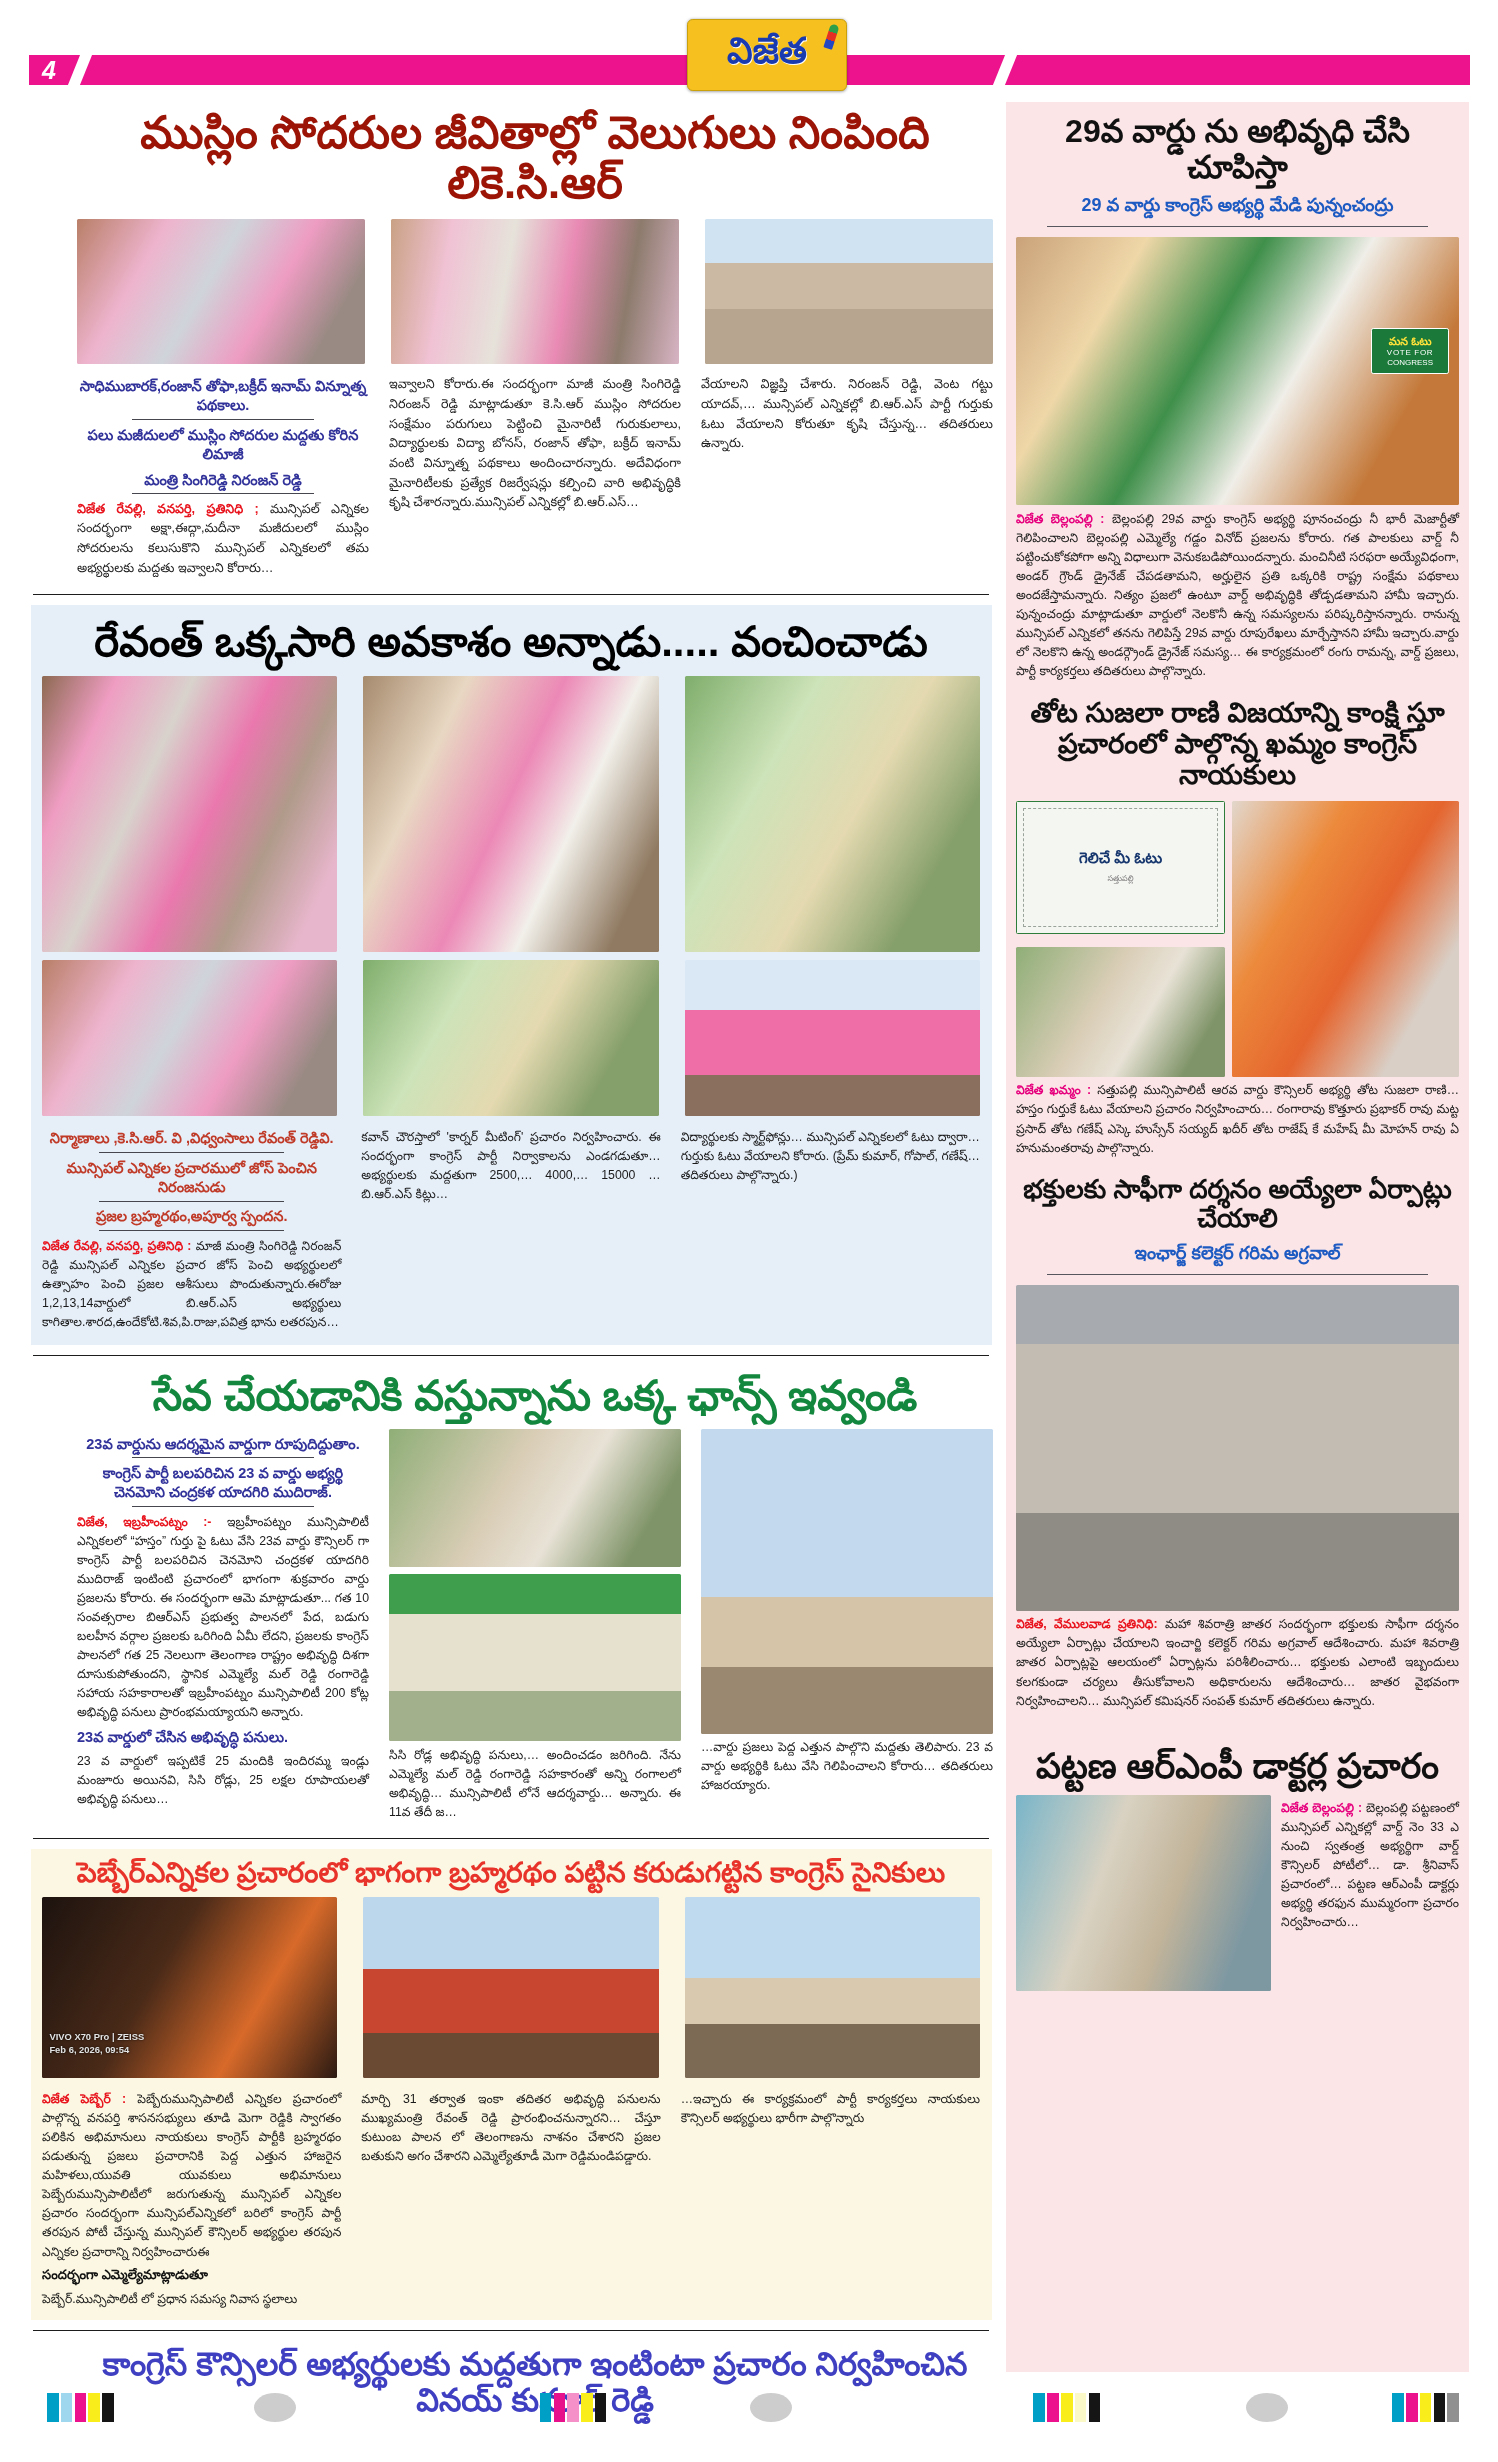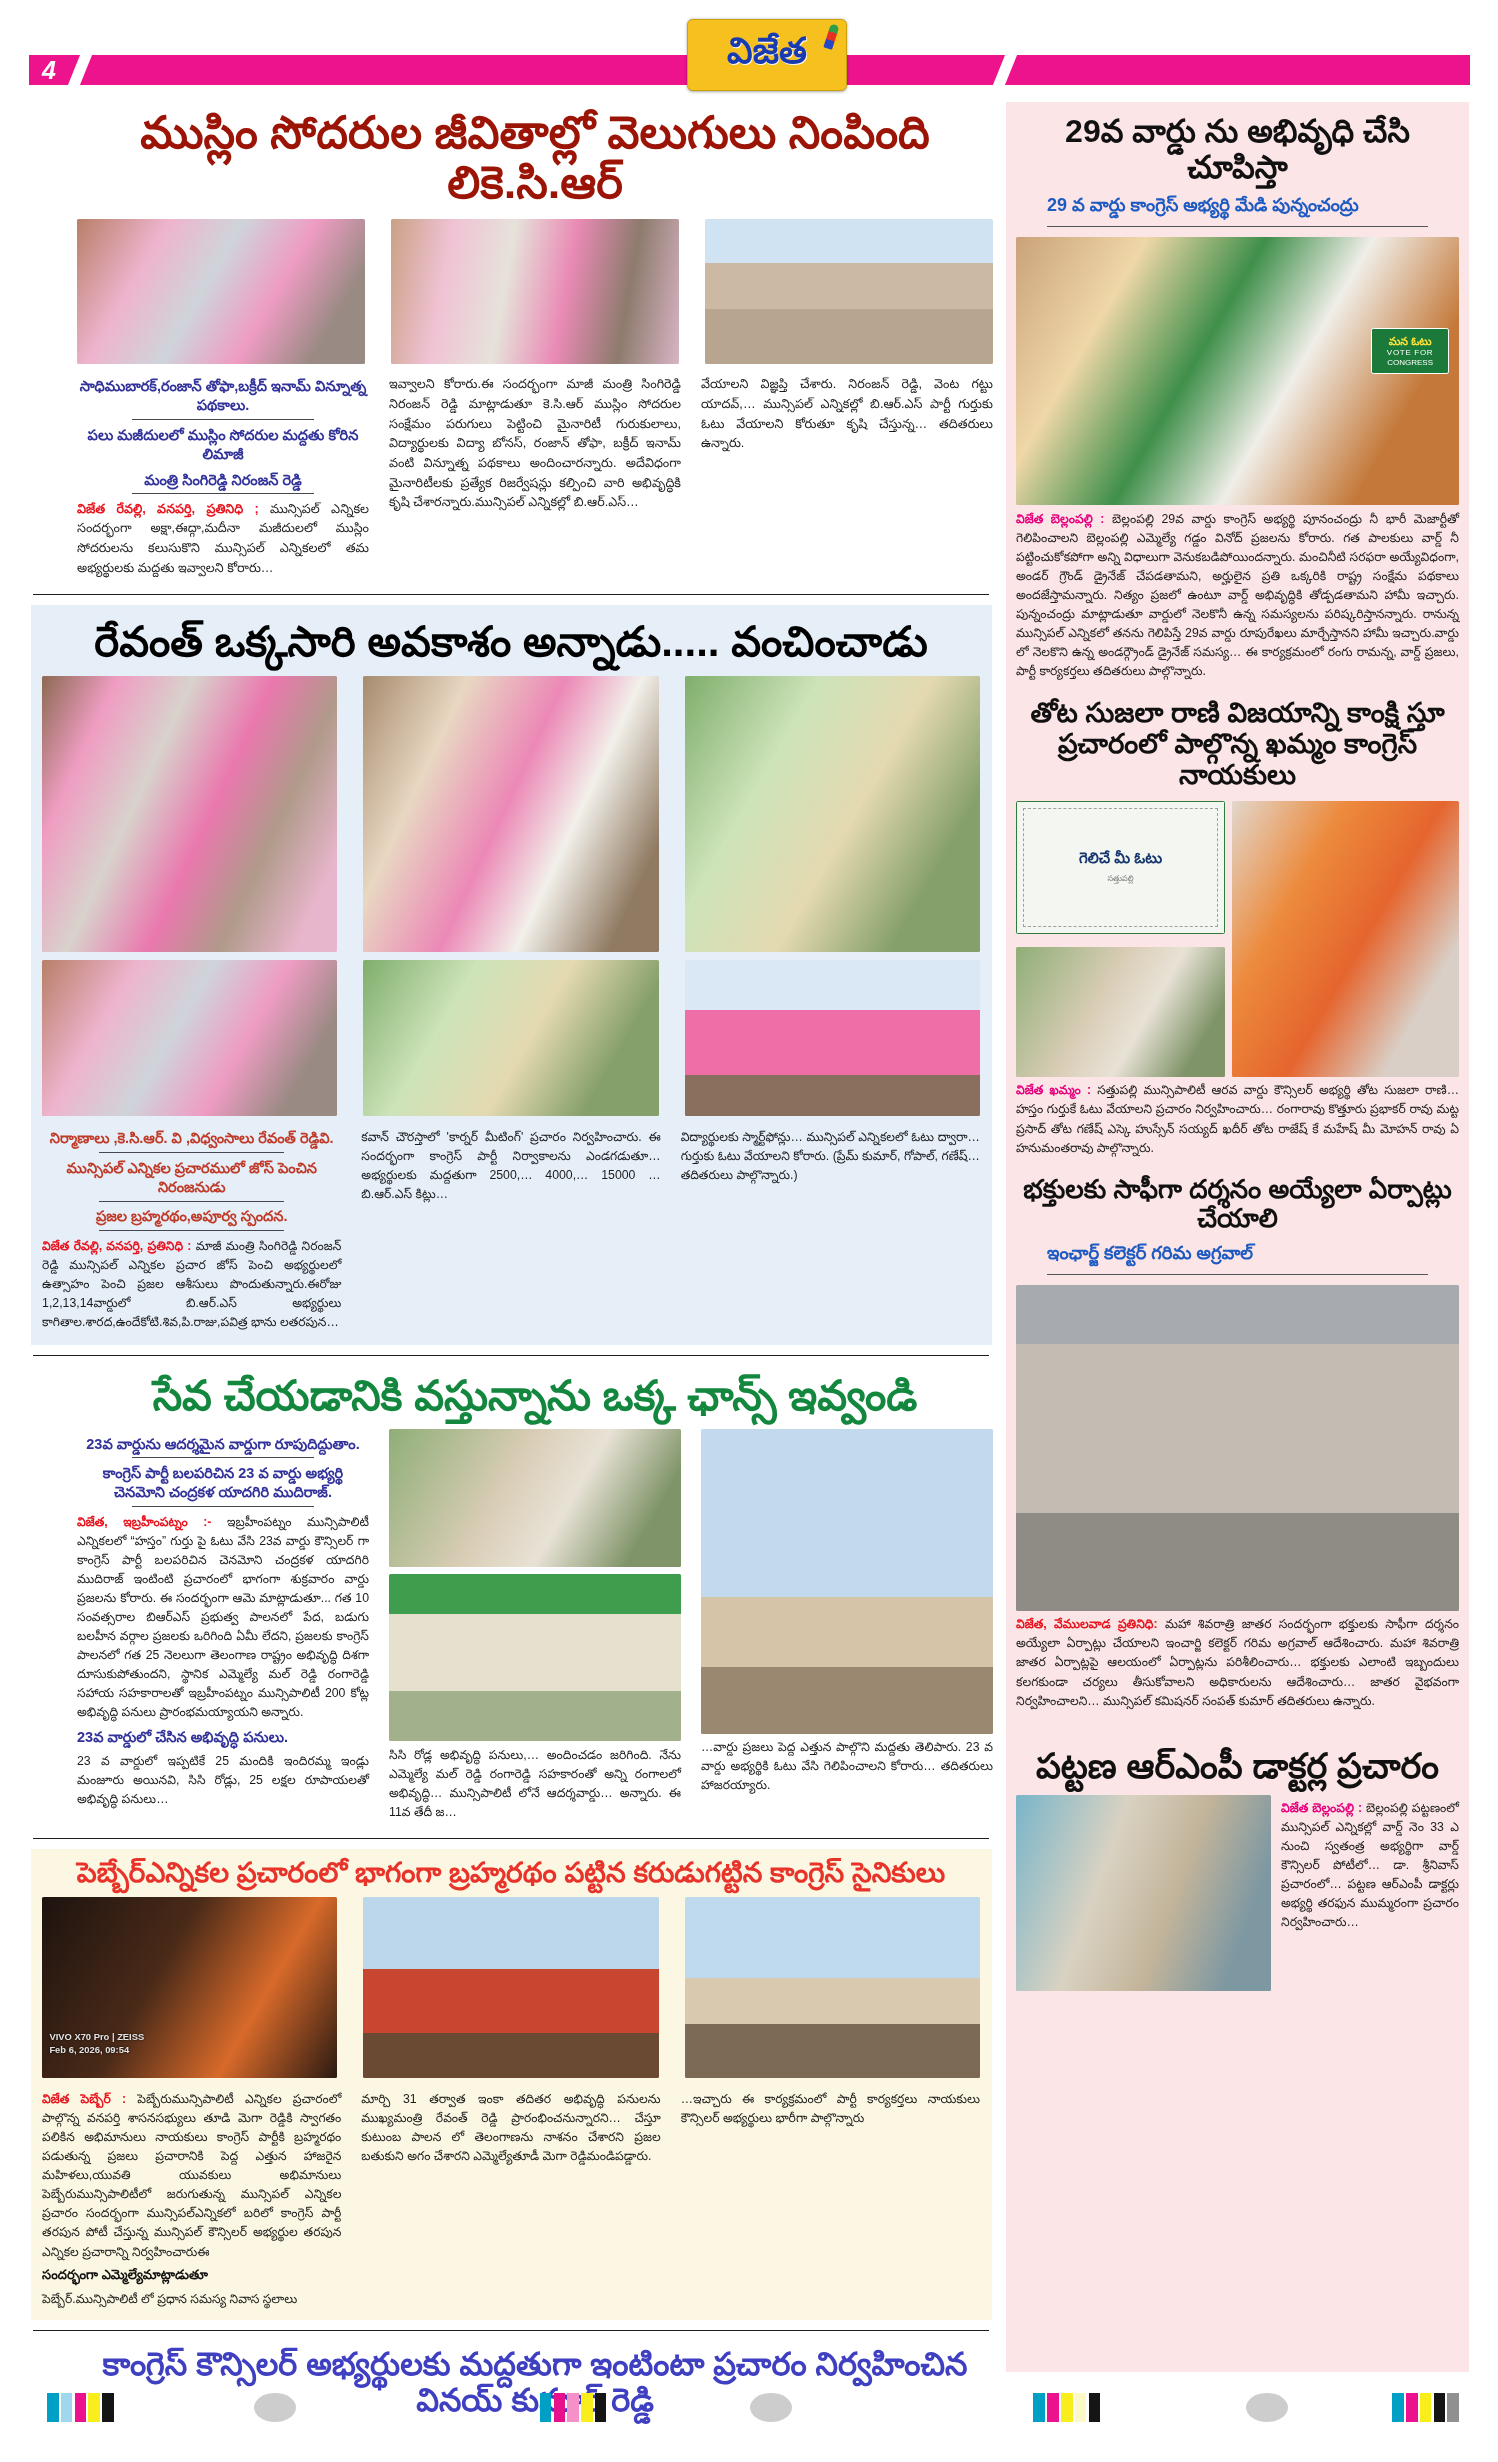--- a/index.html
+++ b/index.html
@@ -30,21 +30,21 @@
   .hl-a1{font-size:45px;color:#9b1406;}
   .hl-a2{font-size:42px;color:#000000;}
   .hl-a3{font-size:42px;color:#14873f;}
   .hl-a4{font-size:28px;color:#e8332a;margin:1.5px 0 8.7px 0;}
   .hl-a5{font-size:32px;color:#3f3fc2;}
   .hl-r{color:#111111;}
   .hl-r1{font-size:32px;}
   .hl-r2{font-size:27.6px;margin-top:17.4px;}
   .hl-r3{font-size:26px;margin-top:17.4px;}
   .hl-r4{font-size:35px;margin-top:35px;}
-  .subhead-blue{display:block;color:#1d5ac2;font-size:18px;font-weight:bold;margin:1.5px auto 10px auto;
+  .subhead-blue{display:block;text-align:center;color:#1d5ac2;font-size:18px;font-weight:bold;margin:1.5px auto 10px auto;
                 padding-bottom:5.8px;border-bottom:1.5px solid #55565e;width:86%;}
 
   
   .threecol{display:grid;grid-template-columns:1fr 1fr 1fr;column-gap:20px;margin-top:7.3px;}
   .body{font-size:12.3px;line-height:1.55;text-align:justify;margin:4.4px 0;color:#1b1b1b;}
   .body-lg{font-size:12.7px;}
   .lead{color:#e8141e;font-weight:bold;}
   .lead-m{color:#e6007e;font-weight:bold;}
   .cap{color:#32329b;font-weight:bold;font-size:14.5px;text-align:center;margin:5.8px 0 1.5px 0;line-height:1.35;}
   .cap-red{color:#c03a28;font-weight:bold;font-size:14.5px;text-align:center;margin:5.8px 0 1.5px 0;line-height:1.35;}

